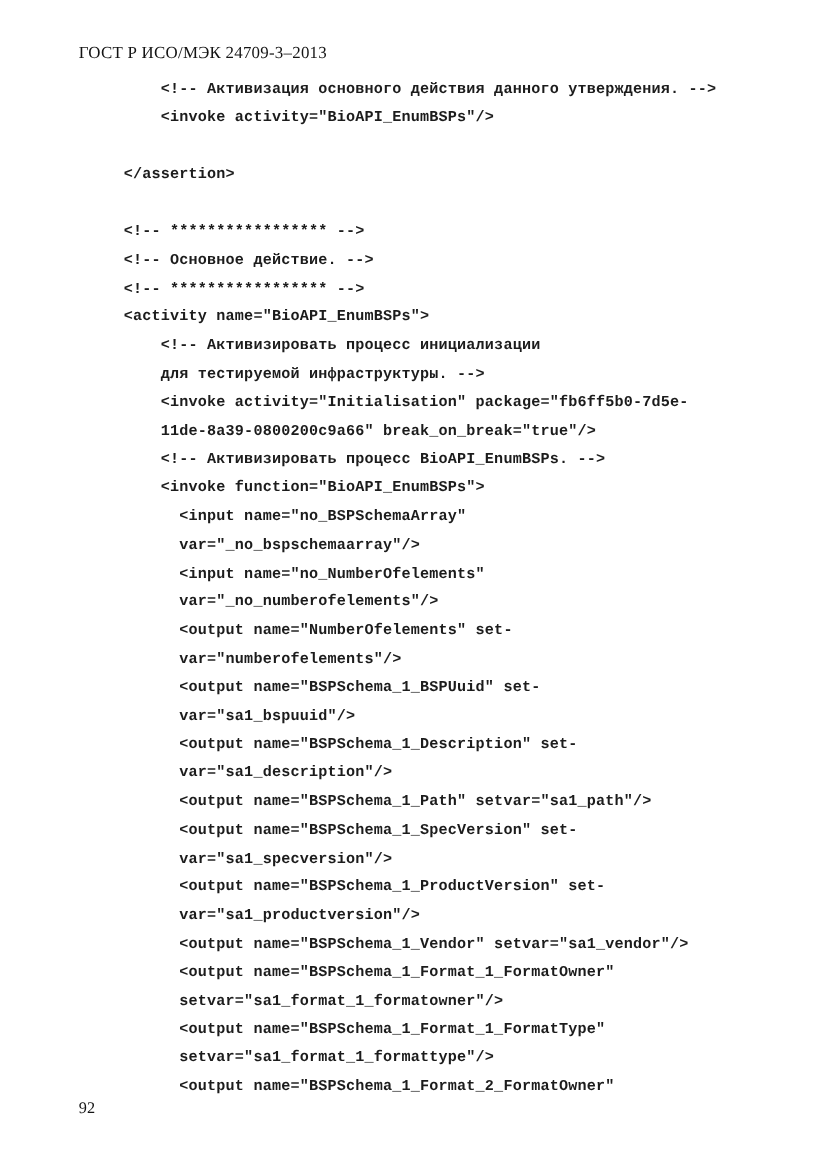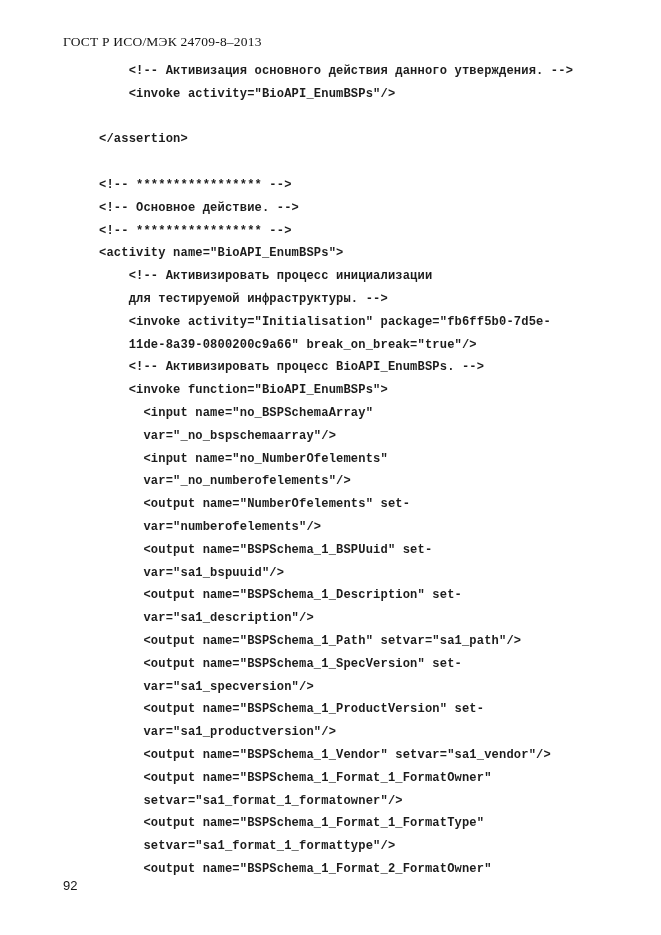--- a/index.html
+++ b/index.html
@@ -45,29 +45,29 @@
   }
   .code-line {
     white-space: pre;
     min-height: 22.8px;
     font-weight: bold;
   }
   .page-number {
     position: absolute;
     left: 63px;
     top: 878px;
-    font-family: Liberation Sans, sans-serif;
+    font-family: Liberation Serif, serif;
     font-size: 13px;
     color: #141414;
   }
 </style>
 </head>
 <body>
 
 <div class="page">
 
-  <div class="header">ГОСТ Р ИСО/МЭК 24709-8–2013</div>
+  <div class="header">ГОСТ Р ИСО/МЭК 24709-3–2013</div>
 
   <div class="code-block"><div class="code-line">    &lt;!-- Активизация основного действия данного утверждения. --&gt;</div><div class="code-line">    &lt;invoke activity="BioAPI_EnumBSPs"/&gt;</div><div class="code-line">&nbsp;</div><div class="code-line">&lt;/assertion&gt;</div><div class="code-line">&nbsp;</div><div class="code-line">&lt;!-- ***************** --&gt;</div><div class="code-line">&lt;!-- Основное действие. --&gt;</div><div class="code-line">&lt;!-- ***************** --&gt;</div><div class="code-line">&lt;activity name="BioAPI_EnumBSPs"&gt;</div><div class="code-line">    &lt;!-- Активизировать процесс инициализации</div><div class="code-line">    для тестируемой инфраструктуры. --&gt;</div><div class="code-line">    &lt;invoke activity="Initialisation" package="fb6ff5b0-7d5e-</div><div class="code-line">    11de-8a39-0800200c9a66" break_on_break="true"/&gt;</div><div class="code-line">    &lt;!-- Активизировать процесс BioAPI_EnumBSPs. --&gt;</div><div class="code-line">    &lt;invoke function="BioAPI_EnumBSPs"&gt;</div><div class="code-line">      &lt;input name="no_BSPSchemaArray"</div><div class="code-line">      var="_no_bspschemaarray"/&gt;</div><div class="code-line">      &lt;input name="no_NumberOfelements"</div><div class="code-line">      var="_no_numberofelements"/&gt;</div><div class="code-line">      &lt;output name="NumberOfelements" set-</div><div class="code-line">      var="numberofelements"/&gt;</div><div class="code-line">      &lt;output name="BSPSchema_1_BSPUuid" set-</div><div class="code-line">      var="sa1_bspuuid"/&gt;</div><div class="code-line">      &lt;output name="BSPSchema_1_Description" set-</div><div class="code-line">      var="sa1_description"/&gt;</div><div class="code-line">      &lt;output name="BSPSchema_1_Path" setvar="sa1_path"/&gt;</div><div class="code-line">      &lt;output name="BSPSchema_1_SpecVersion" set-</div><div class="code-line">      var="sa1_specversion"/&gt;</div><div class="code-line">      &lt;output name="BSPSchema_1_ProductVersion" set-</div><div class="code-line">      var="sa1_productversion"/&gt;</div><div class="code-line">      &lt;output name="BSPSchema_1_Vendor" setvar="sa1_vendor"/&gt;</div><div class="code-line">      &lt;output name="BSPSchema_1_Format_1_FormatOwner"</div><div class="code-line">      setvar="sa1_format_1_formatowner"/&gt;</div><div class="code-line">      &lt;output name="BSPSchema_1_Format_1_FormatType"</div><div class="code-line">      setvar="sa1_format_1_formattype"/&gt;</div><div class="code-line">      &lt;output name="BSPSchema_1_Format_2_FormatOwner"</div></div>
 
   <div class="page-number">92</div>
 
 </div>
 
 </body></html>

